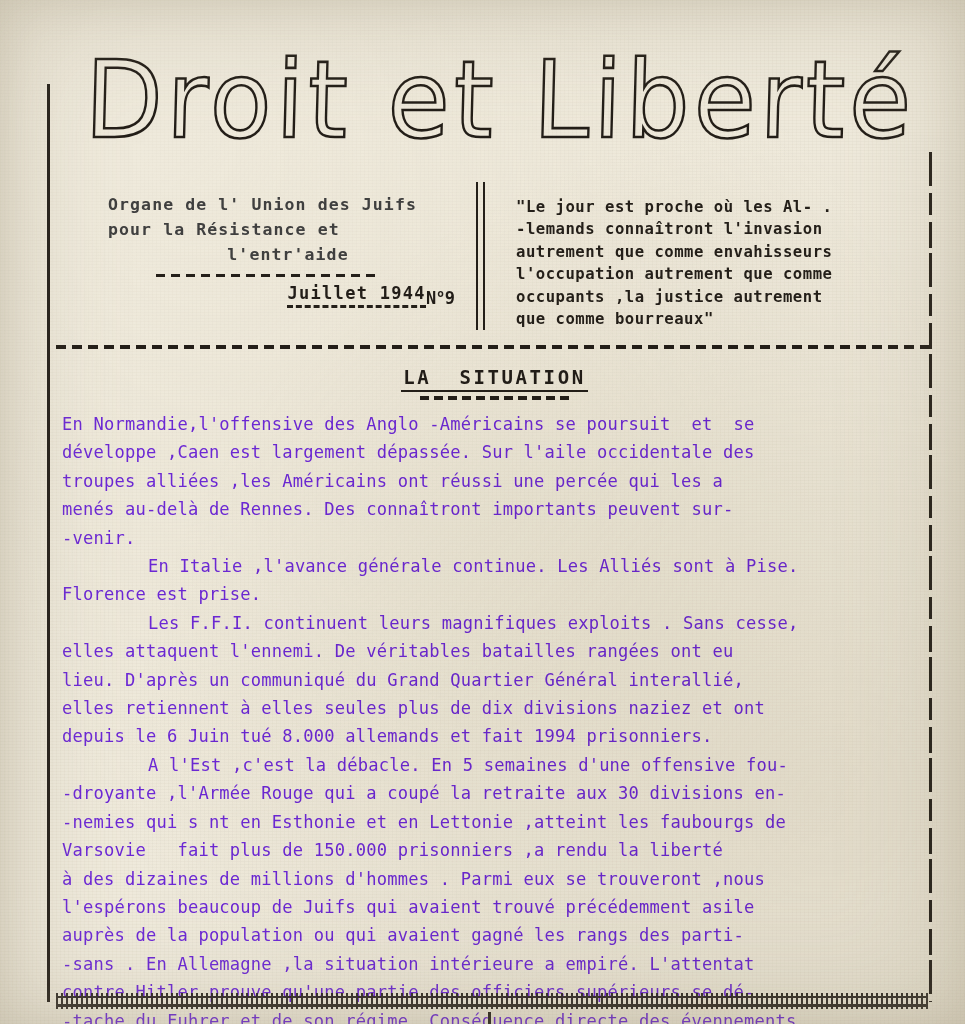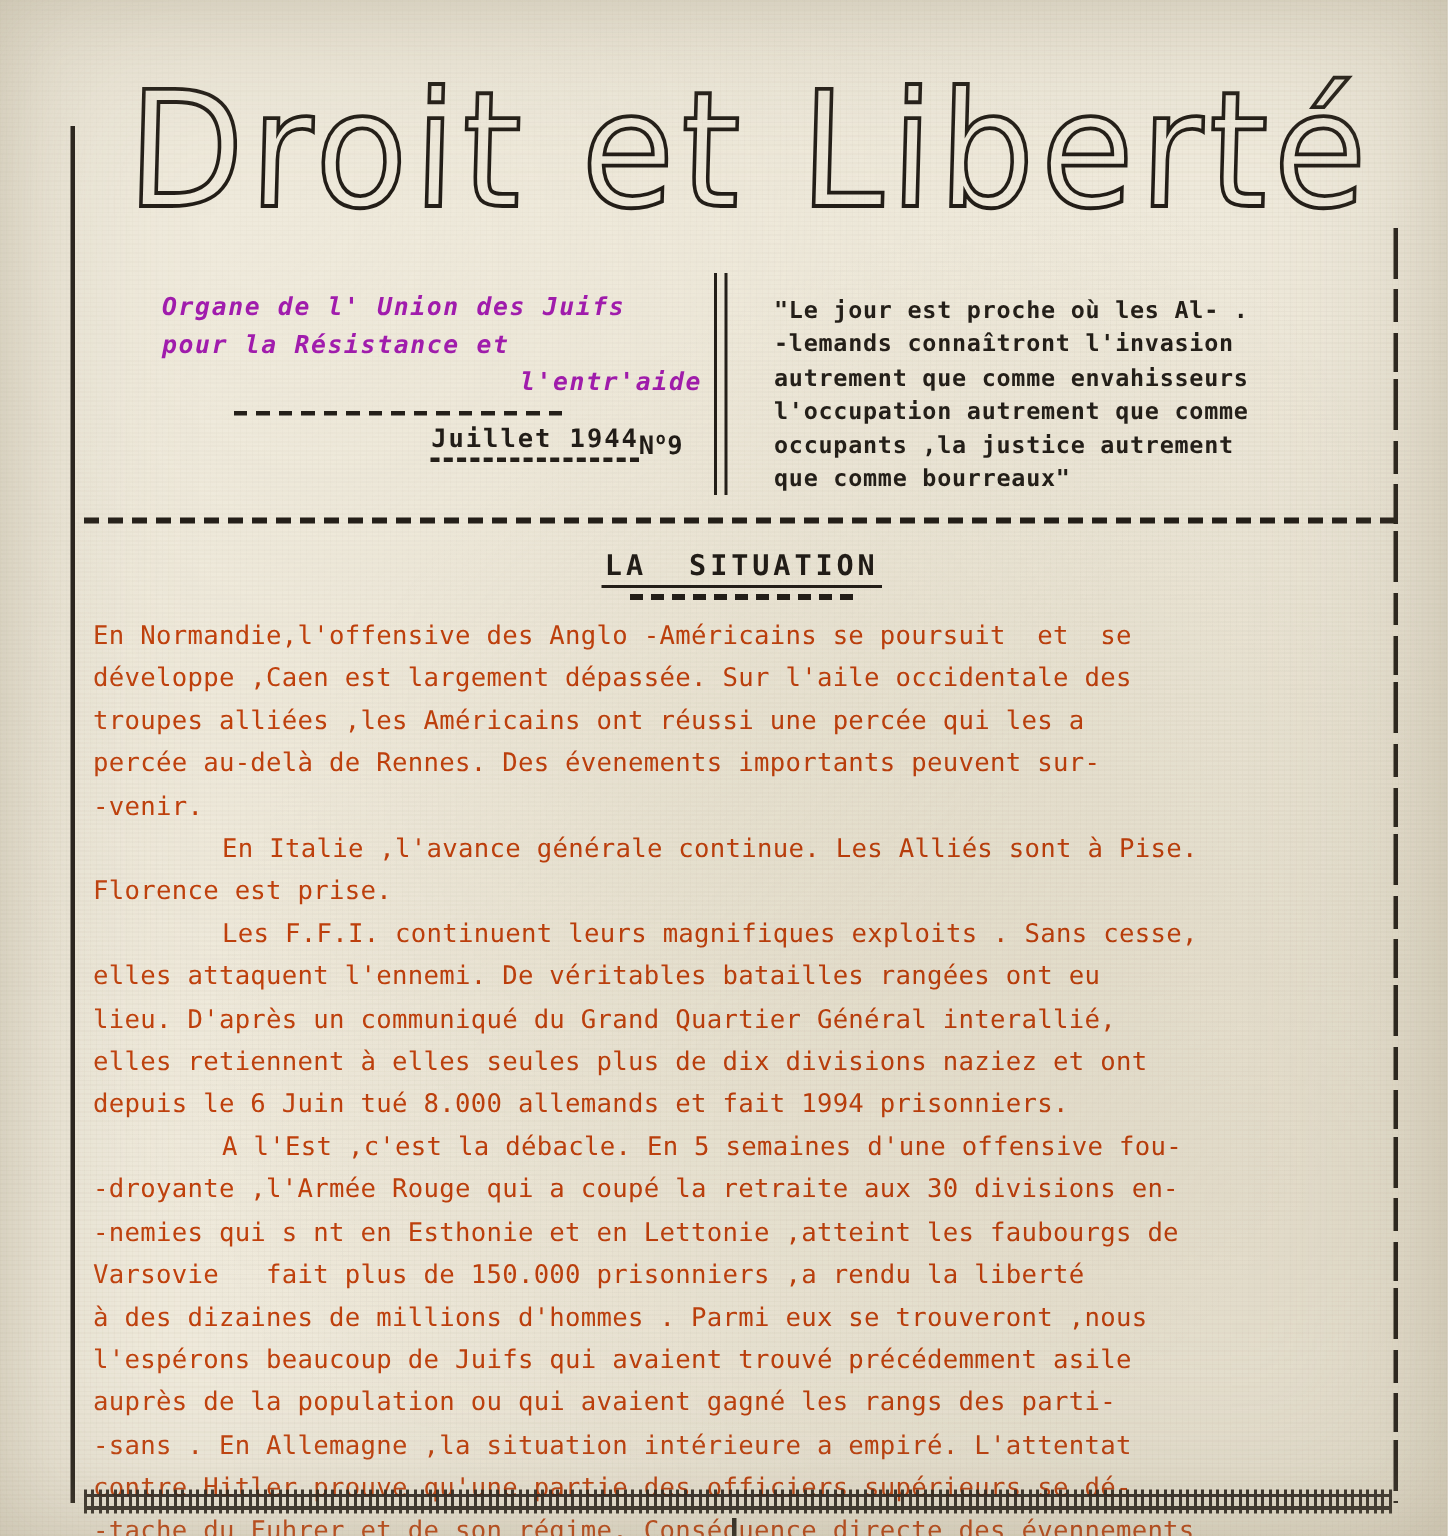--- a/index.html
+++ b/index.html
@@ -91,24 +91,23 @@
     left: 108px;
     top: 192px;
     width: 360px;
   }
   .sub-line {
     font-size: 16.5px;
     line-height: 25px;
     letter-spacing: 1.1px;
     white-space: pre;
     font-weight: 700;
-    color: #a21caf;
-    font-style: italic;
-  }
-  .sub-line.indent-end { text-align: right; }
+    color: #404040;
+  }
+  .sub-line.indent-end { text-align: center; }
   .sub-dash {
     margin: 7px 0 6px 48px;
     width: 220px;
     height: 3px;
     background: repeating-linear-gradient(90deg,
       #241f19 0px, #241f19 9px, rgba(0,0,0,0) 9px, rgba(0,0,0,0) 15px);
   }
   .issue-row {
     display: flex;
     justify-content: flex-end;
@@ -208,21 +207,21 @@
     position: absolute;
     left: 62px;
     top: 410px;
     width: 860px;
   }
   .body-line {
     font-size: 17.1px;
     line-height: 28.4px;
     letter-spacing: 0.2px;
     white-space: pre;
-    color: #c2410c;
+    color: #6d28d9;
     font-weight: 500;
   }
   .body-line.indent { text-indent: 86px; }
 
   
   .bottom-rule {
     position: absolute;
     left: 56px;
     top: 993px;
     width: 872px;
@@ -283,21 +282,21 @@
 
   <div class="section-heading">
     <span class="label">LA  SITUATION</span>
     <div class="underdash"></div>
   </div>
 
   <div class="body-text">
       <div class="body-line">En Normandie,l'offensive des Anglo -Américains se poursuit  et  se</div>
       <div class="body-line">développe ,Caen est largement dépassée. Sur l'aile occidentale des</div>
       <div class="body-line">troupes alliées ,les Américains ont réussi une percée qui les a</div>
-      <div class="body-line">percée au-delà de Rennes. Des évenements importants peuvent sur-</div>
+      <div class="body-line">menés au-delà de Rennes. Des connaîtront importants peuvent sur-</div>
       <div class="body-line">-venir.</div>
       <div class="body-line indent">En Italie ,l'avance générale continue. Les Alliés sont à Pise.</div>
       <div class="body-line">Florence est prise.</div>
       <div class="body-line indent">Les F.F.I. continuent leurs magnifiques exploits . Sans cesse,</div>
       <div class="body-line">elles attaquent l'ennemi. De véritables batailles rangées ont eu</div>
       <div class="body-line">lieu. D'après un communiqué du Grand Quartier Général interallié,</div>
       <div class="body-line">elles retiennent à elles seules plus de dix divisions naziez et ont</div>
       <div class="body-line">depuis le 6 Juin tué 8.000 allemands et fait 1994 prisonniers.</div>
       <div class="body-line indent">A l'Est ,c'est la débacle. En 5 semaines d'une offensive fou-</div>
       <div class="body-line">-droyante ,l'Armée Rouge qui a coupé la retraite aux 30 divisions en-</div>

